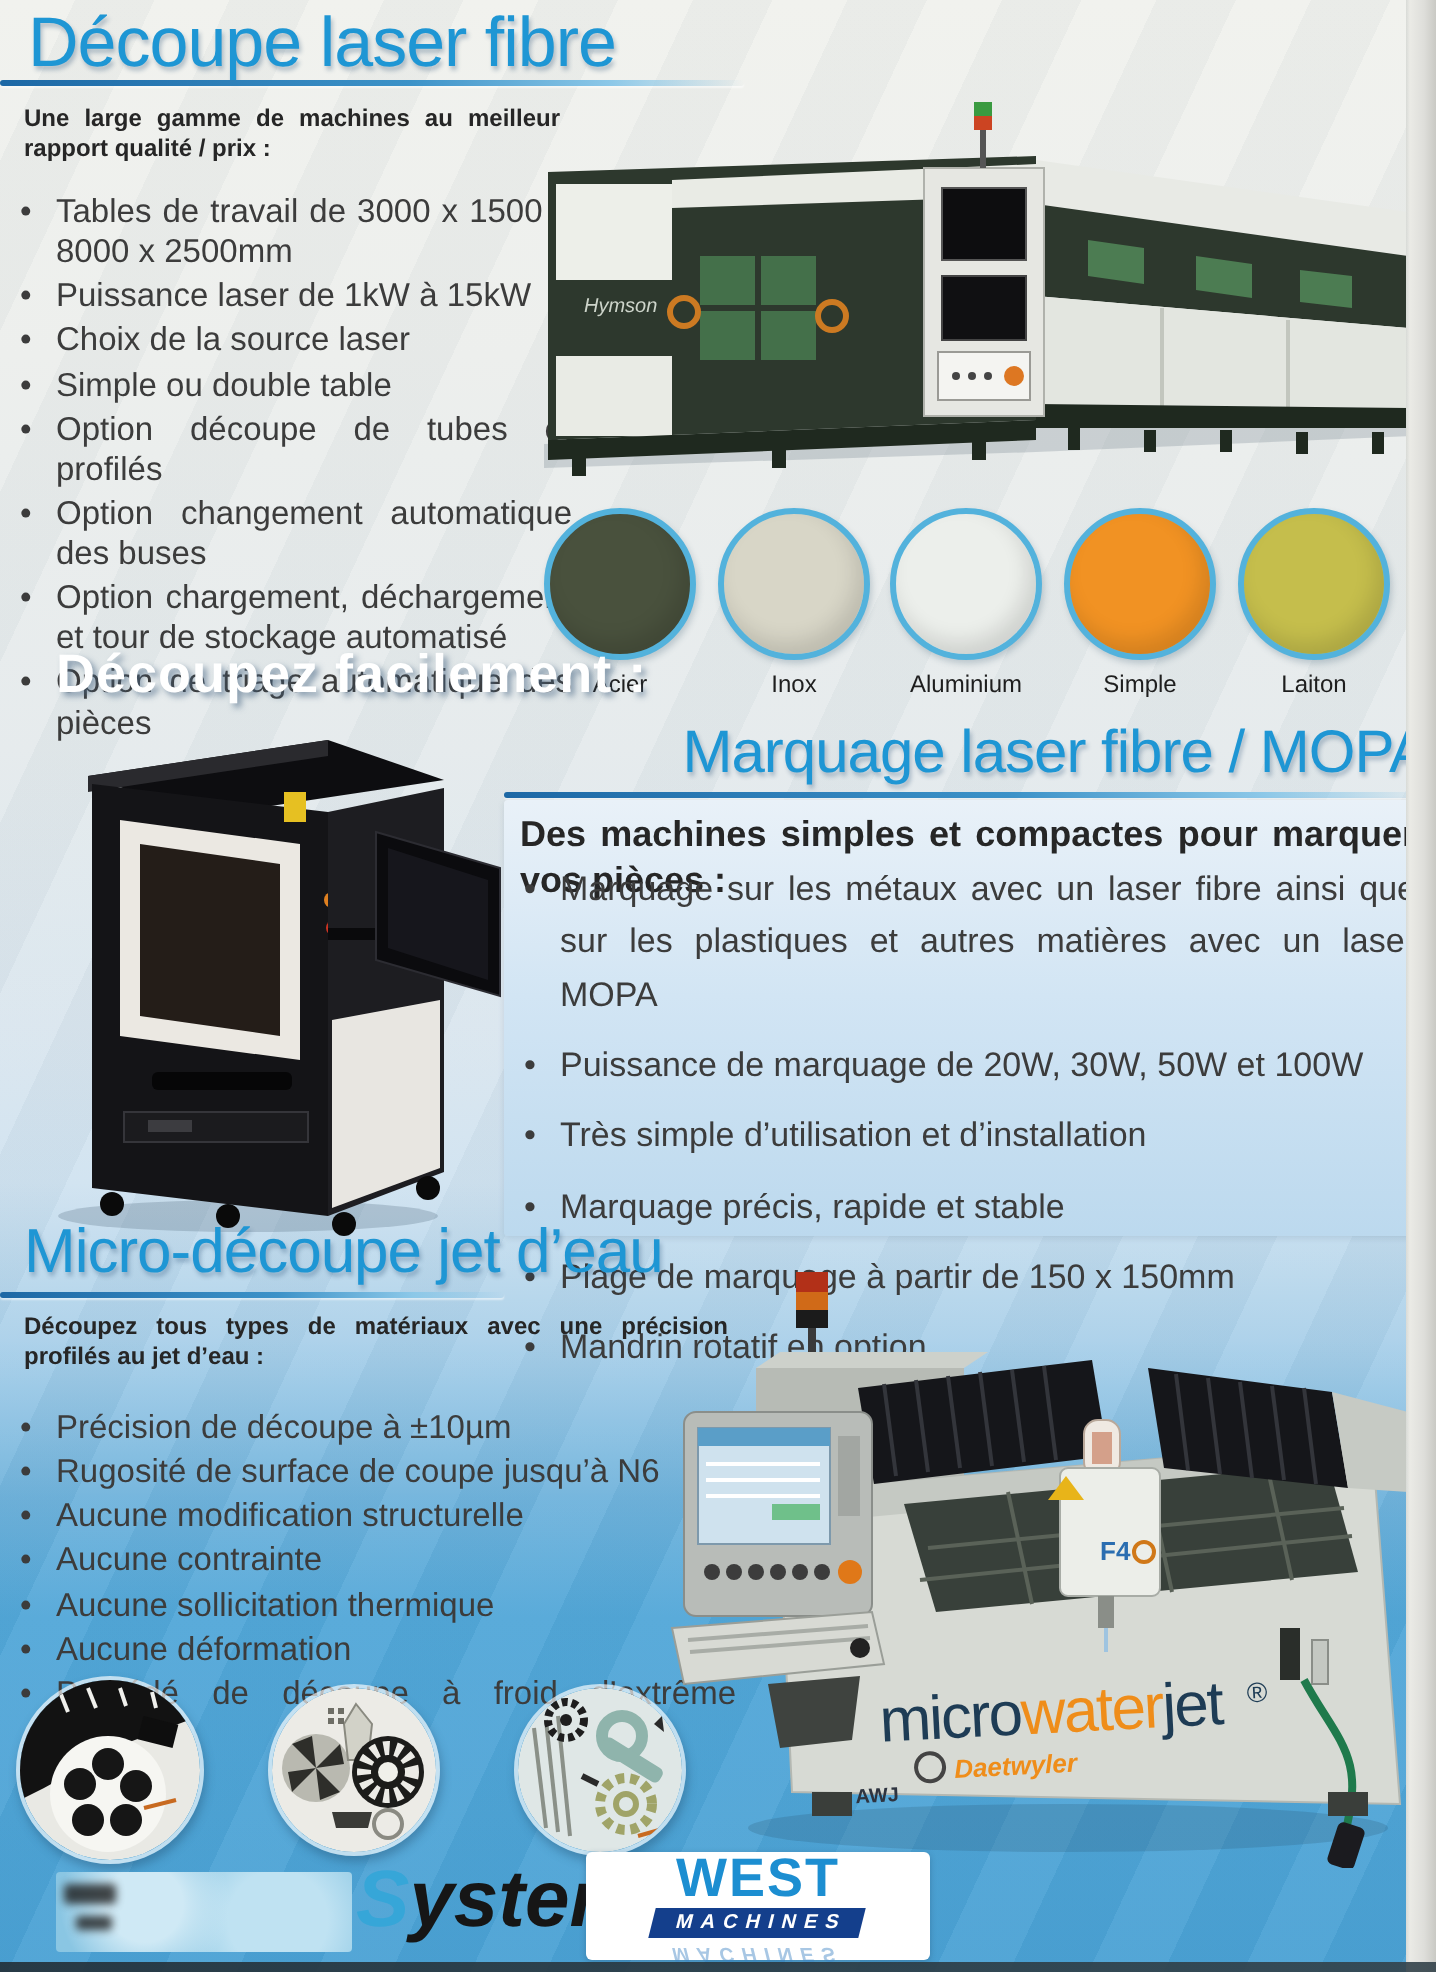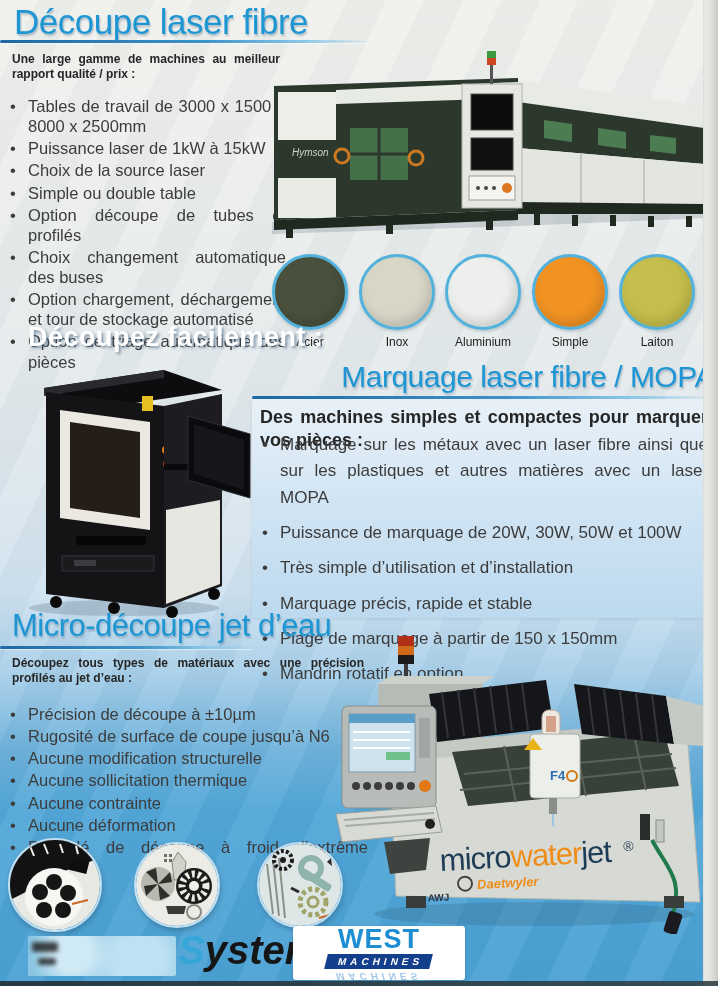--- a/index.html
+++ b/index.html
@@ -75,21 +75,21 @@
   <div class="abs rule" style="left:0;top:40px;width:372px;"></div>
 
   <div class="abs intro" style="left:12px;top:52px;width:268px;">Une large gamme de machines au meilleur rapport qualité / prix :</div>
 
   <ul class="abs blt blt-tight" style="left:2px;top:96px;width:284px;">
     <li>Tables de travail de 3000 x 1500 à 8000 x 2500mm</li>
     <li>Puissance laser de 1kW à 15kW</li>
     <li>Choix de la source laser</li>
     <li>Simple ou double table</li>
     <li>Option découpe de tubes et profilés</li>
-    <li>Choix changement automatique des buses</li>
+    <li>Option changement automatique des buses</li>
     <li>Option chargement, déchargement et tour de stockage automatisé</li>
     <li>Option de triage automatique des pièces</li>
   </ul>
 
   <svg class="abs" style="left:266px;top:50px;" width="452" height="202" viewBox="0 0 452 202">
     <polygon points="6,172 252,164 440,158 440,168 252,176 6,184" fill="rgba(80,100,115,0.22)"></polygon>
 
     <polygon points="252,30 438,56 438,78 252,52" fill="#e8eae5"></polygon>
     <polygon points="252,52 438,78 438,114 252,98" fill="#2d382d"></polygon>
     <polygon points="278,70 306,74 306,92 278,88" fill="#4c7c52"></polygon>
@@ -211,22 +211,22 @@
 
   <div class="abs h-blue" style="left:12px;top:608px;font-size:31px;">Micro-découpe jet d’eau</div>
   <div class="abs rule" style="left:0;top:646px;width:252px;"></div>
 
   <div class="abs intro" style="left:12px;top:656px;width:352px;">Découpez tous types de matériaux avec une précision profilés au jet d’eau :</div>
 
   <ul class="abs blt blt-tight" style="left:2px;top:704px;width:366px;">
     <li>Précision de découpe à ±10µm</li>
     <li>Rugosité de surface de coupe jusqu’à N6</li>
     <li>Aucune modification structurelle</li>
+    <li>Aucune contrainte</li>
     <li>Aucune sollicitation thermique</li>
-    <li>Aucune contrainte</li>
     <li>Aucune déformation</li>
     <li>Procédé de découpe à froid d’extrême précision</li>
   </ul>
 
   <svg class="abs" style="left:334px;top:634px;" width="382" height="300" viewBox="0 0 382 300">
     <ellipse cx="200" cy="280" rx="160" ry="12" fill="rgba(40,80,110,0.22)"></ellipse>
 
     <rect x="70" y="30" width="4" height="20" fill="#3a3a3a"></rect>
     <rect x="64" y="2" width="16" height="10" fill="#b23018"></rect>
     <rect x="64" y="12" width="16" height="9" fill="#d06a18"></rect>

